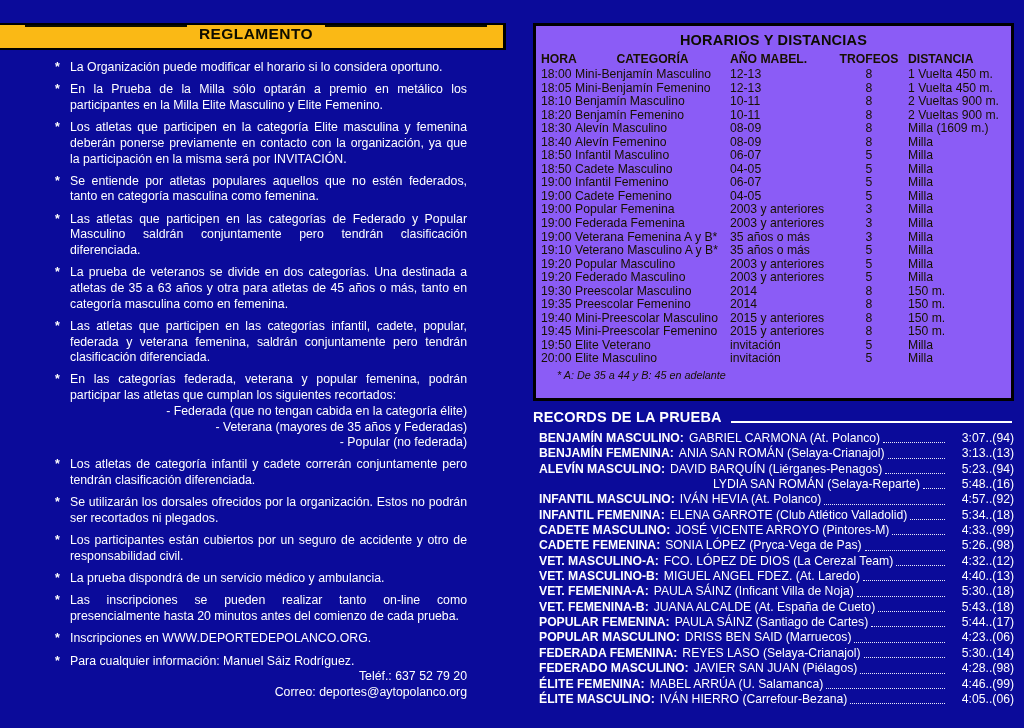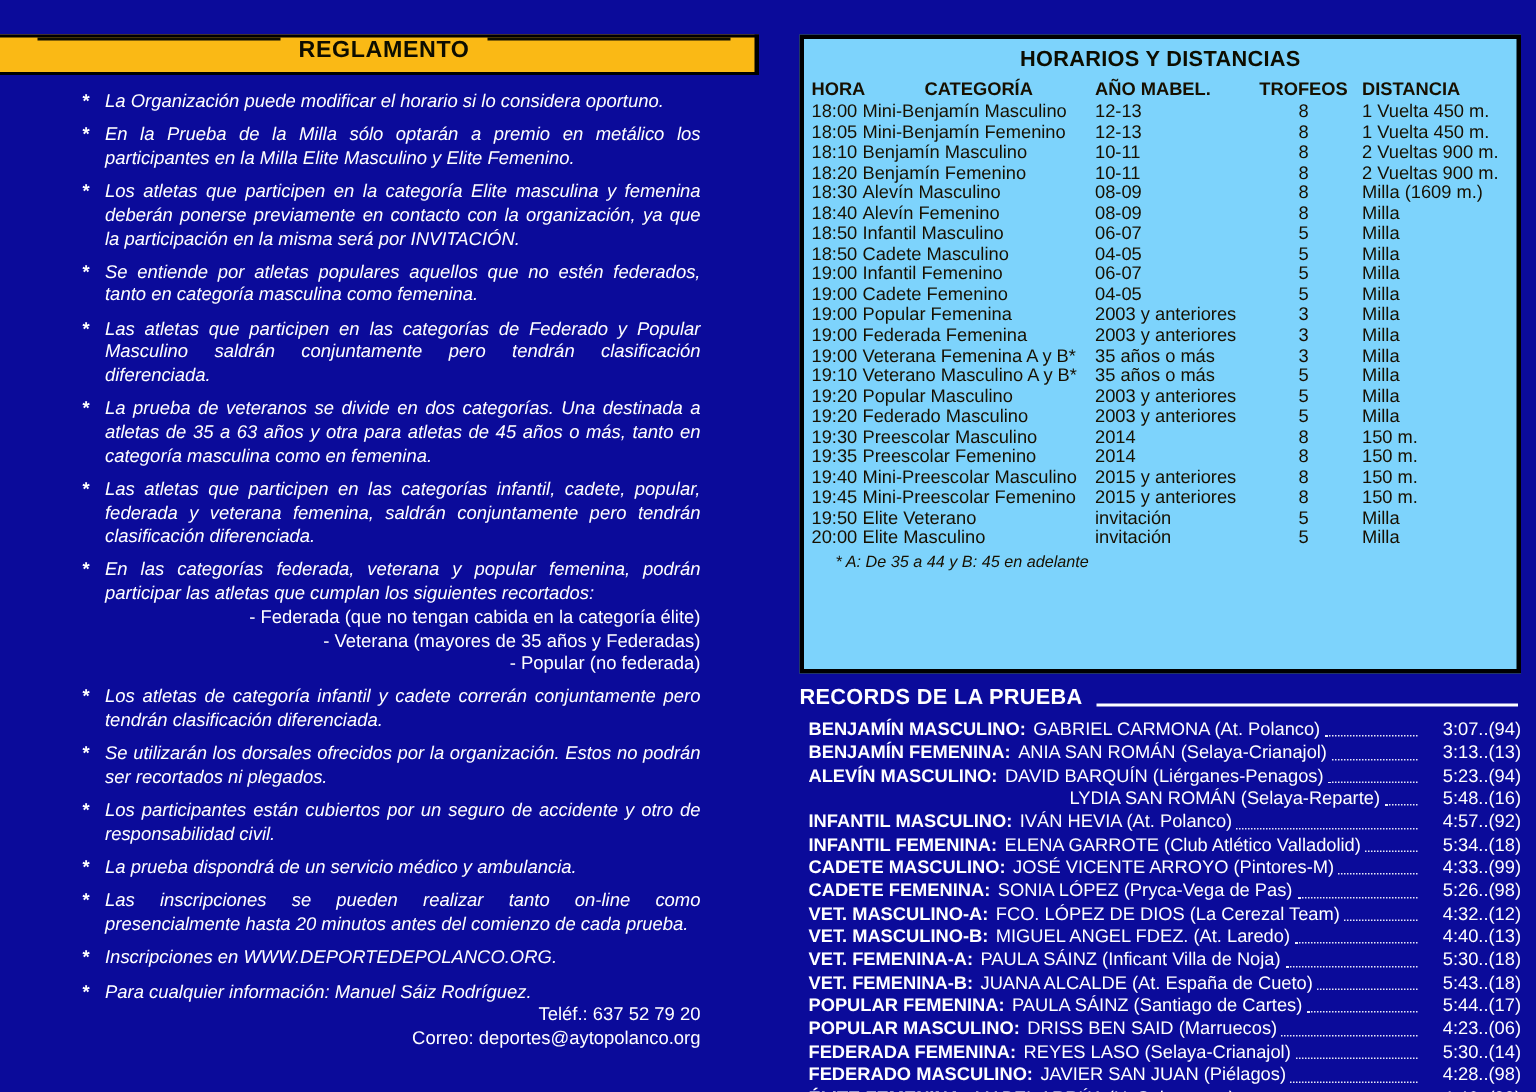--- a/index.html
+++ b/index.html
@@ -21,28 +21,28 @@
   .reg-rule.left{margin-left:25px;}
   .reg-rule.right{margin-right:16px;}
   .reg-title{
     color:#0d0d00;font-size:15.5px;font-weight:700;letter-spacing:.4px;
     margin:0 12px;white-space:nowrap;
   }
   .rules{list-style:none;margin:10px 0 0 55px;padding:0;width:412px;}
   .rule-item{display:flex;margin-bottom:6.5px;font-size:12.3px;line-height:15.7px;}
   .star{flex:0 0 15px;font-weight:700;}
   .rule-text{flex:1;}
-  .rule-main{text-align:justify;font-style:italic;}
+  .rule-main{text-align:justify;}
   .rule-sub{text-align:right;}
   .sub-sm{margin-left:15px;}
   .sub-lg{margin-left:148px;}
   
   .right-col{position:absolute;left:533px;top:23px;width:481px;}
   .horarios-box{
-    width:481px;height:426px;box-sizing:border-box;background:#7dd3fc;
+    width:481px;height:378px;box-sizing:border-box;background:#8b5cf6;
     border:3px solid #000;color:#171000;overflow:hidden;
   }
   .horarios-title{
     text-align:center;font-weight:700;font-size:14.5px;color:#0d0d00;
     padding-top:6px;padding-bottom:3px;letter-spacing:.2px;
   }
   .h-grid{padding-left:5px;}
   .h-head,.h-row{
     display:grid;grid-template-columns:34px 155px 105px 68px 1fr;
     font-size:12.2px;line-height:13.55px;white-space:nowrap;

